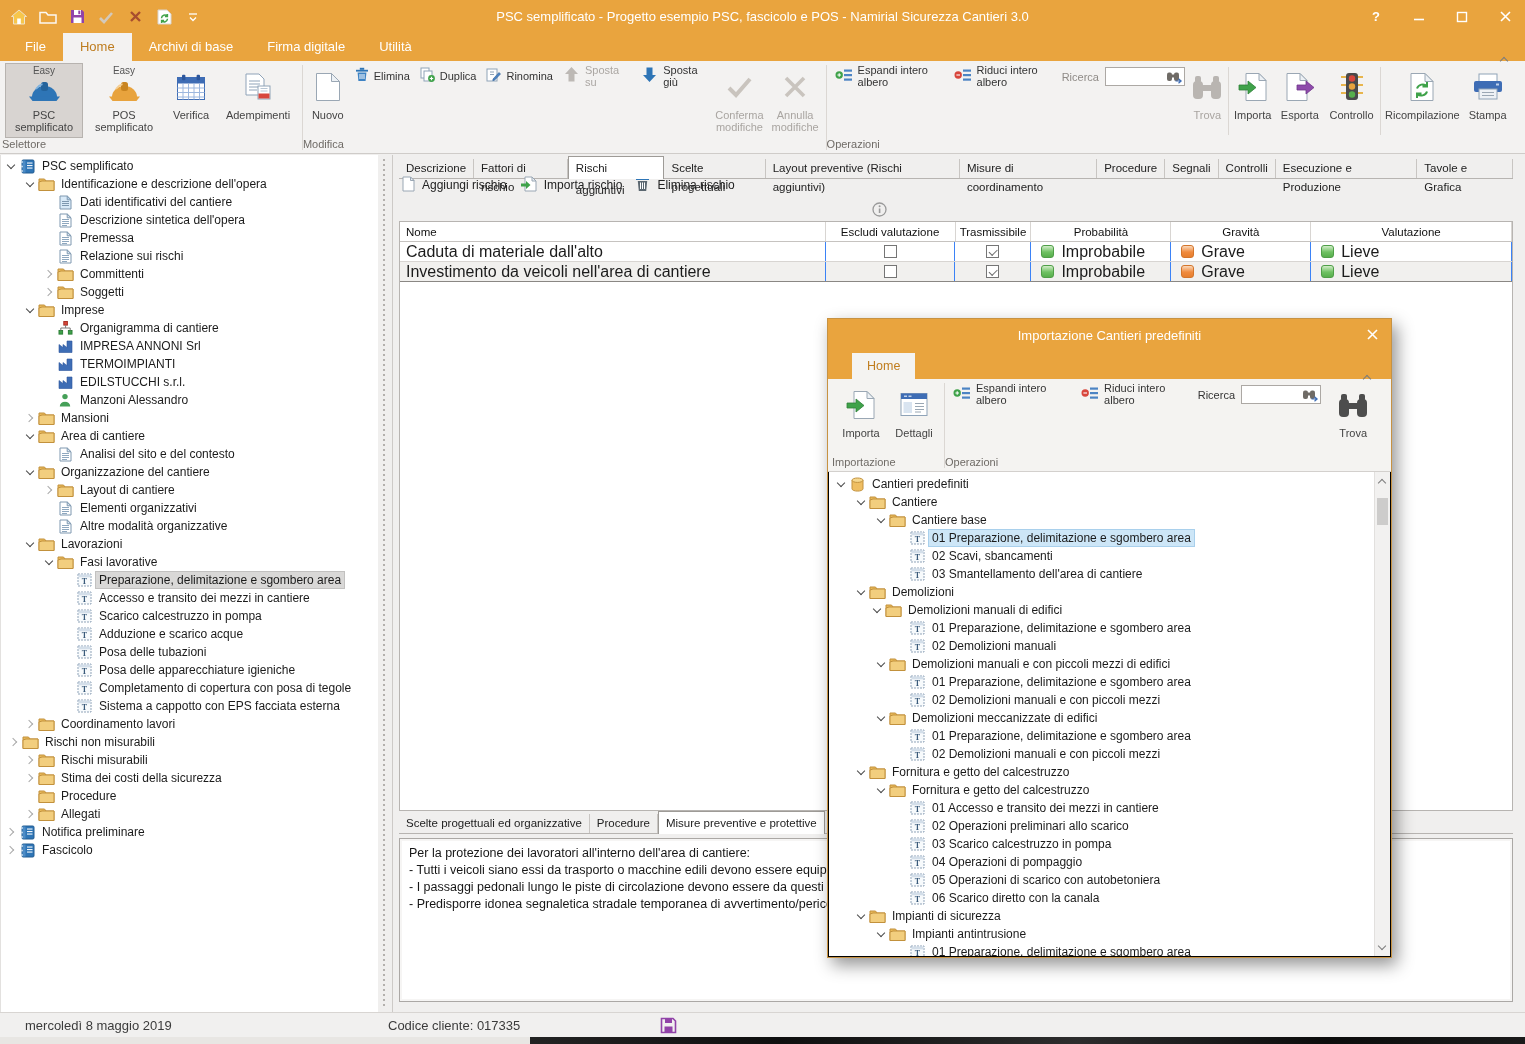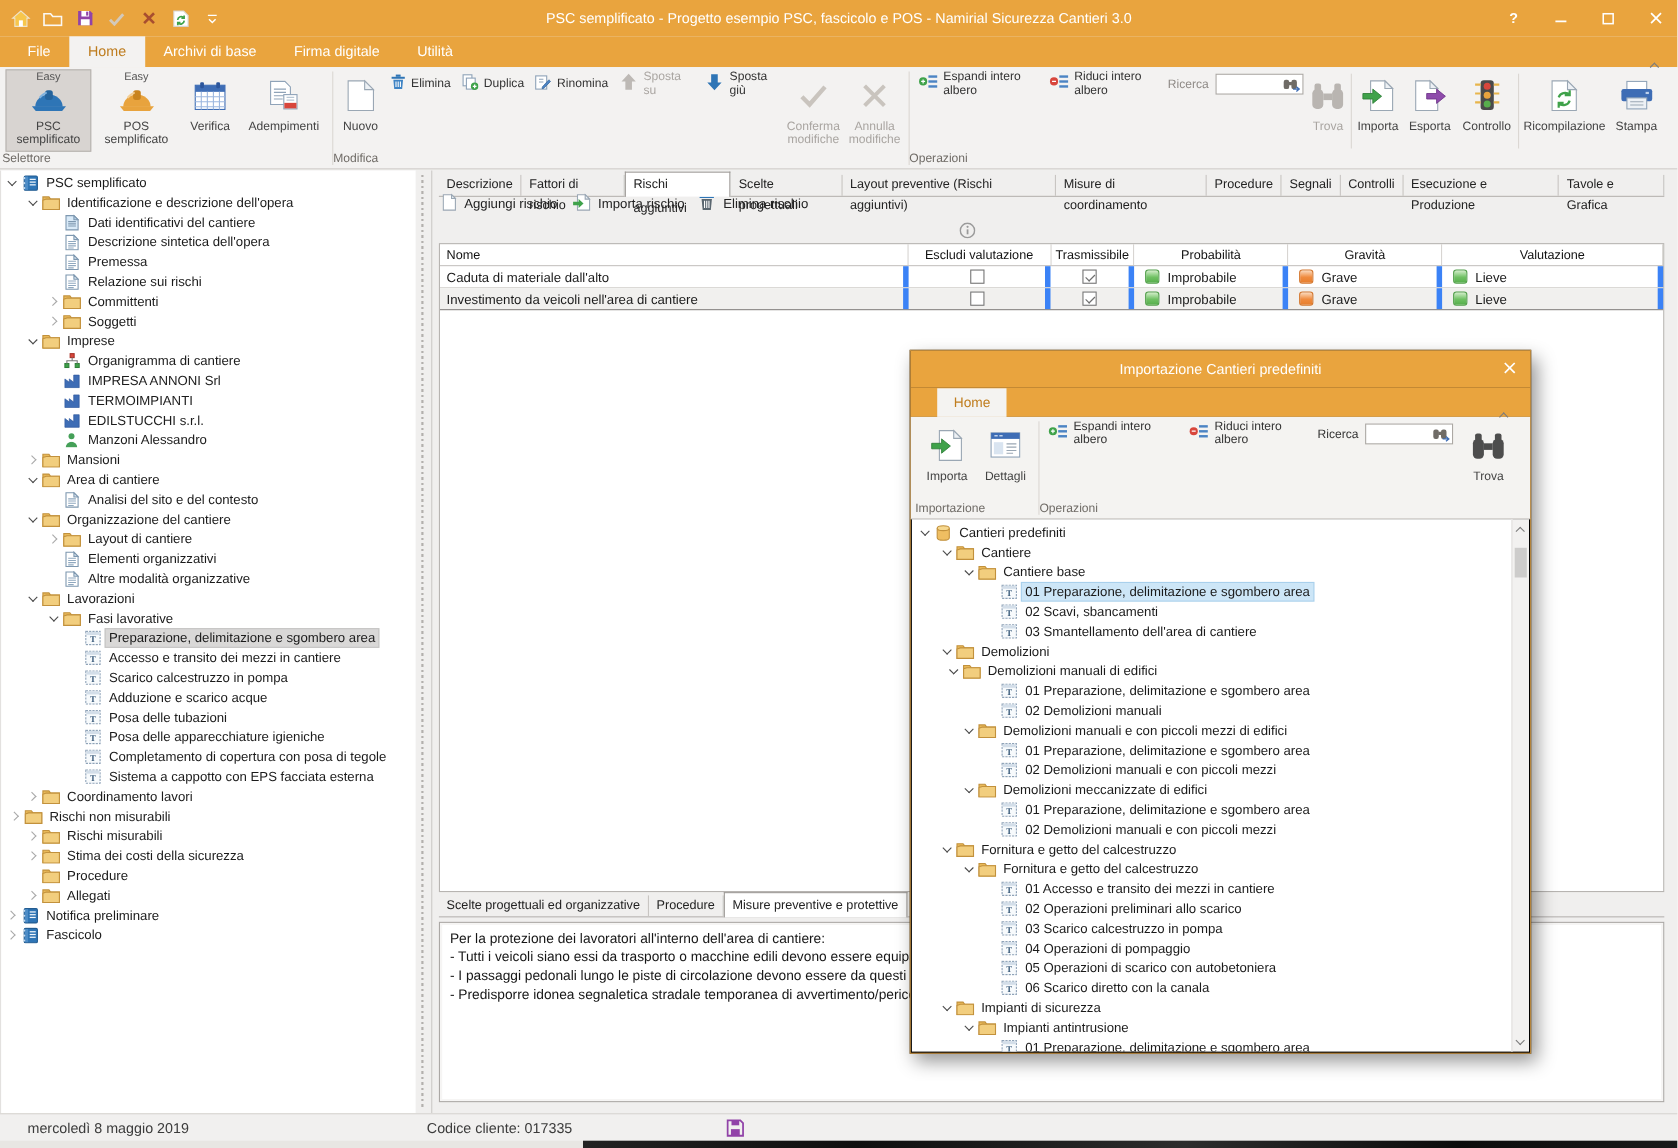--- a/index.html
+++ b/index.html
@@ -67,21 +67,21 @@
   .infoicon{position:absolute;left:872px;top:202px}
   .tablewrap{position:absolute;left:399px;top:221px;width:1114px;height:590px;background:#fff;
              border:1px solid #B7B4B1;box-sizing:border-box}
   .thead{display:flex;height:19px;border-bottom:1px solid #C6C3C0}
   .th{font-size:11.5px;color:#111;display:flex;align-items:center;justify-content:center;
       border-right:1px solid #D8D5D2;box-sizing:border-box}
   .th.name{justify-content:flex-start;padding-left:6px}
   .trw{display:flex;height:19px;border-bottom:1px solid #D8D5D2}
   .trw.selected{background:#F1F0EE}
   .trw.last{border-bottom:1px solid #8A8784}
-  .td{font-size:12px;display:flex;align-items:center;justify-content:center;border-right:5px solid #3b82f6;box-sizing:border-box}
+  .td{font-size:16px;display:flex;align-items:center;justify-content:center;border-right:1px solid #3b82f6;box-sizing:border-box}
   .td.name{justify-content:flex-start;padding-left:6px}
   .td.chipcell{justify-content:flex-start;padding-left:10px}
   .cb{width:13px;height:13px;background:#fff;border:1px solid #757575;position:relative;box-sizing:border-box;display:inline-block}
   .cb.checked::after{content:"";position:absolute;left:1.5px;top:2.5px;width:7px;height:3.5px;
                      border-left:1.8px solid #6F6F6F;border-bottom:1.8px solid #6F6F6F;transform:rotate(-45deg)}
   .chip{width:13px;height:13px;border-radius:3px;margin-right:7px;flex:none;box-sizing:border-box}
   .chip.green{background:linear-gradient(180deg,#D2EDC9,#6FC163 55%,#57AE4C);border:1px solid #4F9E47}
   .chip.orange{background:linear-gradient(180deg,#FAD9BC,#F08B3E 55%,#E67E2E);border:1px solid #D4752B}
   
   .textpanel{position:absolute;left:399px;top:838px;width:1114px;height:164px;background:#fff;
@@ -1171,21 +1171,21 @@
         <div class="trow" style="padding-left:26px">
           <span class="chv d"></span>
           <span class="nicon">
             <svg width="17" height="14">
               <path d="M1 2 h5.5 l1.5 2 H16 v9.5 H1 Z" fill="#E9B958" stroke="#C2913C"></path>
               <path d="M1 5 4 4 H16 V13.5 H1 Z" fill="#F2CE7E" stroke="#C2913C"></path>
             </svg>
           </span>
           <span class="tlabel ">Demolizioni</span>
         </div>
-        <div class="trow" style="padding-left:32px">
+        <div class="trow" style="padding-left:42px">
           <span class="chv d"></span>
           <span class="nicon">
             <svg width="17" height="14">
               <path d="M1 2 h5.5 l1.5 2 H16 v9.5 H1 Z" fill="#E9B958" stroke="#C2913C"></path>
               <path d="M1 5 4 4 H16 V13.5 H1 Z" fill="#F2CE7E" stroke="#C2913C"></path>
             </svg>
           </span>
           <span class="tlabel ">Demolizioni manuali di edifici</span>
         </div>
         <div class="trow" style="padding-left:66px">

